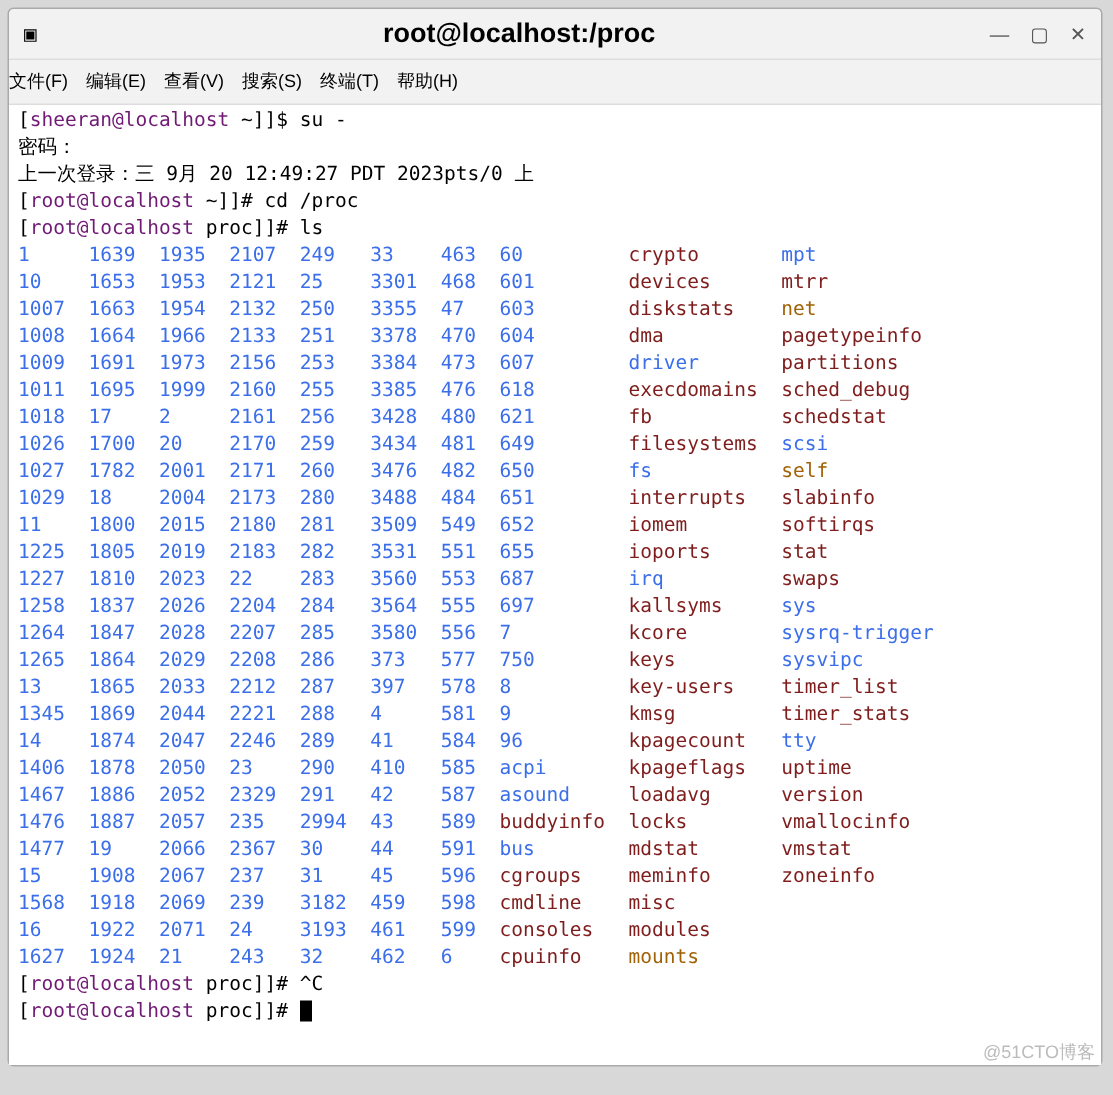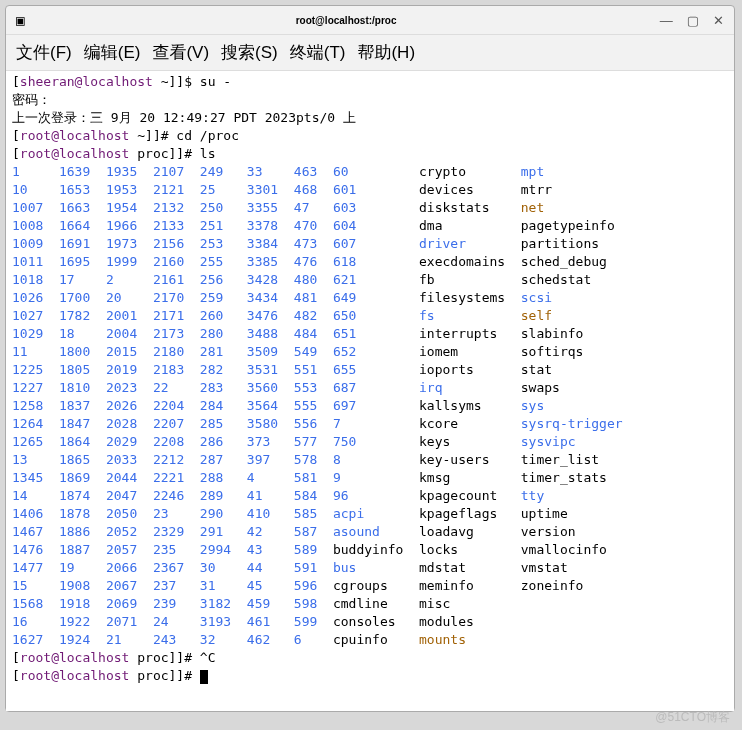--- a/index.html
+++ b/index.html
@@ -1,32 +1,32 @@
 <!DOCTYPE html>
 <html><head>
 <meta charset="utf-8">
 <style>
 *{margin:0;padding:0;box-sizing:border-box}
 body{background:#d8d8d8;width:742px;height:730px;font-family:monospace;font-size:13px;overflow:hidden}
 .win{background:#f2f2f2;border:1px solid #aaa;width:730px;margin:5px;border-radius:4px}
 .tb{display:flex;align-items:center;padding:6px 10px;border-bottom:1px solid #ddd}
 .tico{font-size:14px;margin-right:8px}
-.tt{flex:1;text-align:center;font-family:sans-serif;font-size:10px;font-weight:bold}
+.tt{flex:1;text-align:center;font-family:sans-serif;font-size:18px;font-weight:bold}
 .wbtns{display:flex;gap:14px;font-family:sans-serif;font-size:13px}
 .wbtn{color:#555;cursor:pointer}
-.menu{display:flex;gap:12px;padding:6px 10px;font-family:sans-serif;font-size:17px;border-bottom:1px solid #ddd}
+.menu{display:flex;gap:12px;padding:6px 0;font-family:sans-serif;font-size:12px;border-bottom:1px solid #ddd}
 .mi{cursor:pointer}
 .term{background:#fff;padding:2px 6px;line-height:18px;white-space:pre;font-size:13px;height:640px;overflow:hidden}
 .b{color:#3b6eea}
 .c{color:#a16207}
-.n{color:#000000}
+.n{color:#7f1d1d}
 .p1{color:#701a75}
 .p2{color:#000}
 .cur{display:inline-block;width:8px;height:14px;background:#000;vertical-align:middle}
-.wm{position:absolute;bottom:4px;right:12px;color:#bbb;font-family:sans-serif;font-size:12px}
+.wm{position:absolute;bottom:20px;right:12px;color:#bbb;font-family:sans-serif;font-size:12px}
 </style>
 </head>
 <body>
 
 <div class="win">
   <div class="tb">
     <span class="tico">▣</span>
     <span class="tt">root@localhost:/proc</span>
     <div class="wbtns">
       <span class="wbtn">—</span>

